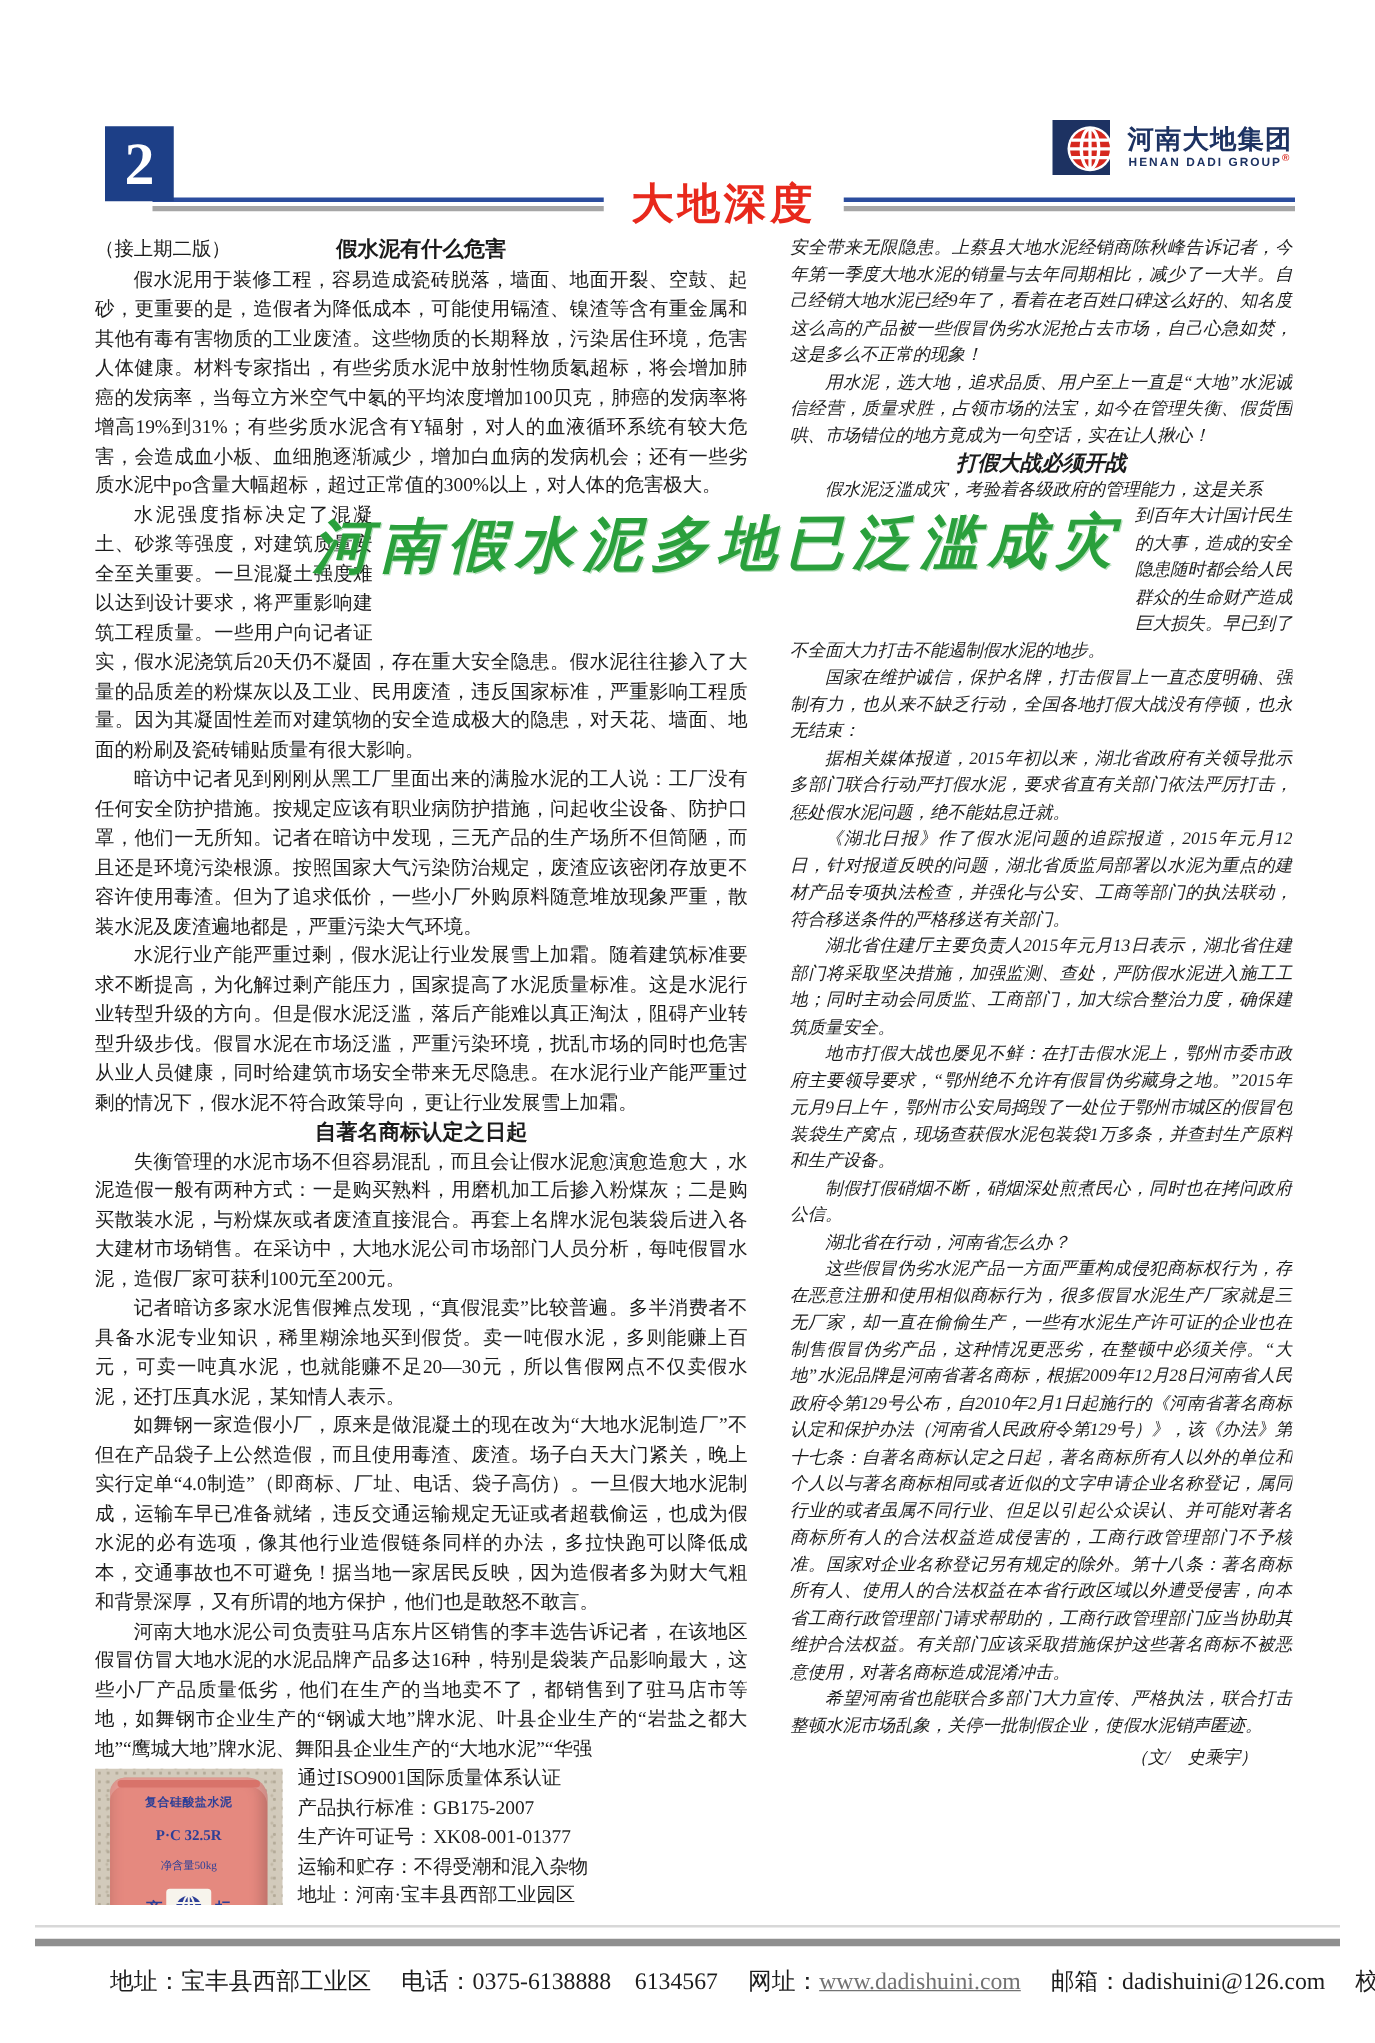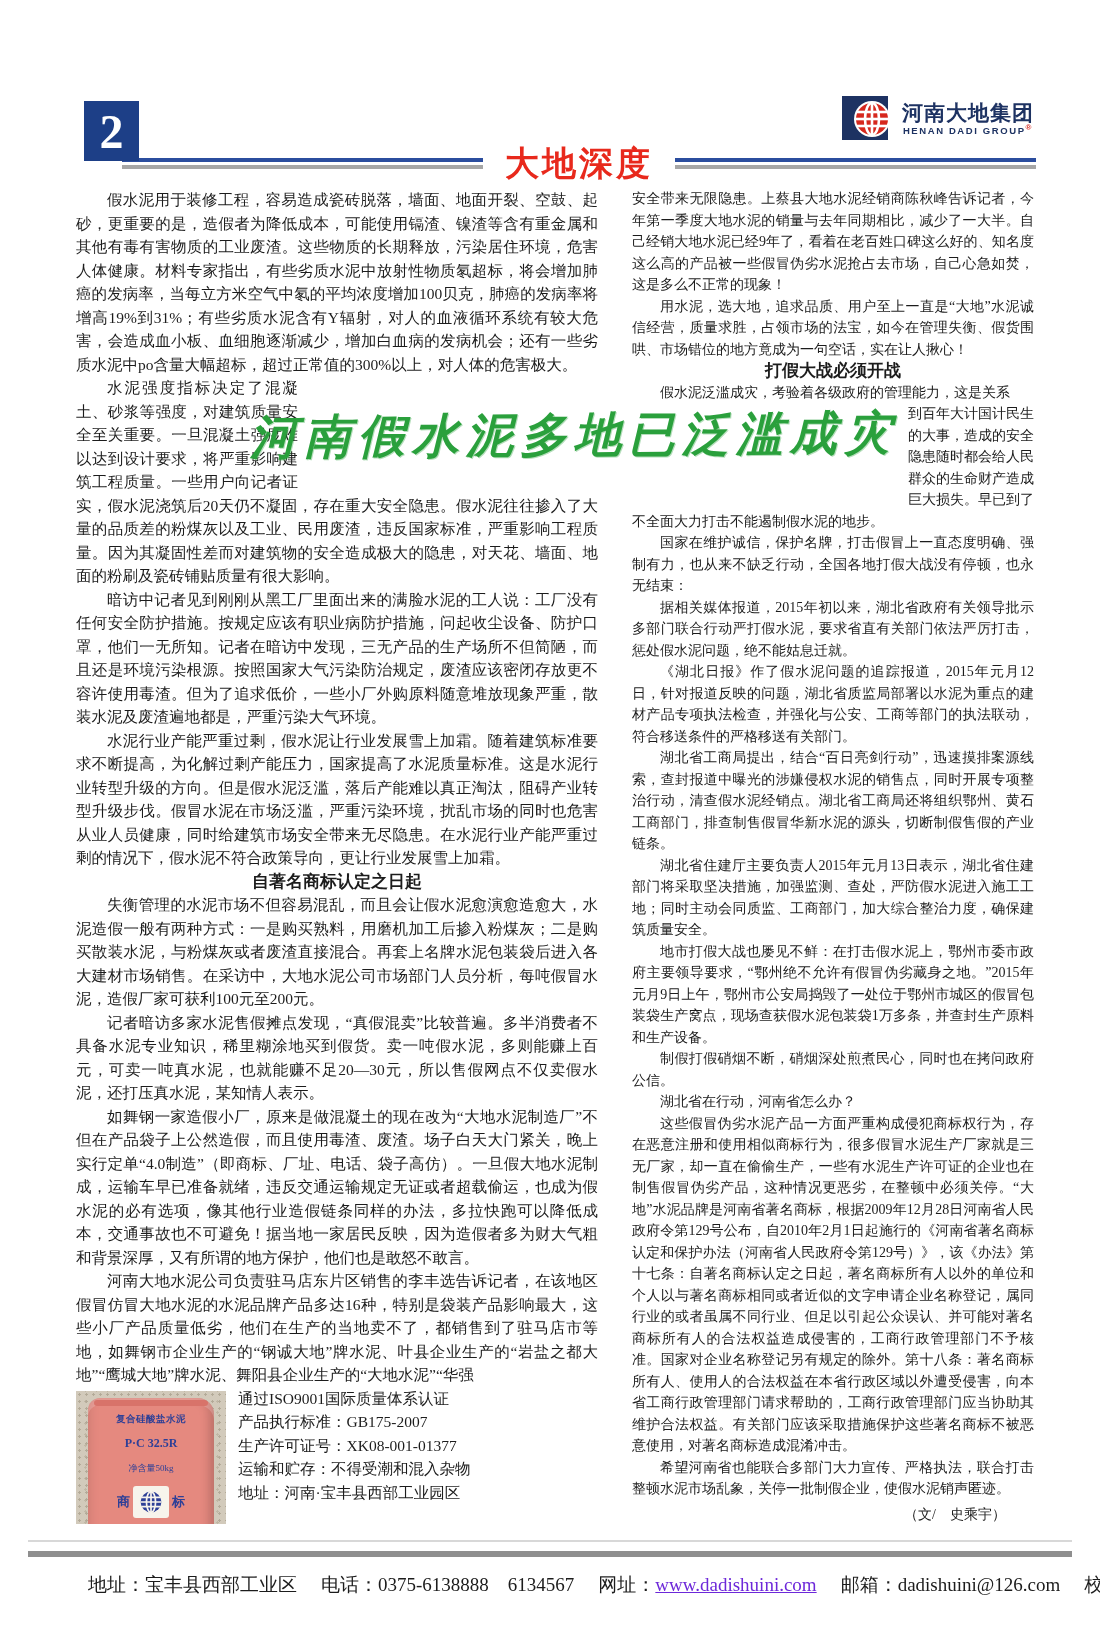--- a/index.html
+++ b/index.html
@@ -22,21 +22,21 @@
   .logo-globe { position:absolute; left:10px; top:3px; }
   .logo-text { display:flex; flex-direction:column; line-height:1.05;text-align:center; }
   .logo-cn { font-family:"Liberation Sans",sans-serif; font-weight:bold; font-size:21px; color:#1d3262; letter-spacing:1px; }
   .logo-en { font-family:"Liberation Sans",sans-serif; font-weight:bold; font-size:9.5px; color:#1d3262; letter-spacing:1.6px; }
   .logo-reg { color:#d6281e; font-size:8px; vertical-align:super; }
 
   
   .content { position:absolute; left:76px; top:188px; width:958px; height:1336px; }
   .col { position:absolute; top:0; height:100%; overflow:hidden; text-align:justify; }
   .col-left  { left:0; width:522px; font-size:15.5px; line-height:23.5px; }
-  .col-right { right:0; width:402px; font-size:14px;  line-height:21.5px; }
+  .col-right { right:0; width:402px; font-size:14px;  line-height:21.5px;font-style:italic; }
   .col p { text-indent:2em; }
   p.noindent { text-indent:0; }
   .lede-row { position:relative; text-align:center; text-indent:0; }
   .cont-note { position:absolute; left:0; top:0; }
   .col-head { display:inline; font-family:"Liberation Sans",sans-serif; font-weight:bold; font-size:17px; }
   .col-head-block { text-align:center; text-indent:0; font-family:"Liberation Sans",sans-serif; font-weight:bold; font-size:17px; }
   .byline { text-align:right; text-indent:0; padding-right:28px; margin-top:4px; }
 
   .cutout-r { float:right; width:300px; height:106px; }
   .cutout-l { float:left;  width:276px; height:88px; }
@@ -64,21 +64,21 @@
   .bag-brandrow { display:flex; align-items:center; justify-content:center; gap:3px; margin-top:6px; }
   .bag-markchar { font-size:13px; font-weight:bold; }
   .bag-logobox { width:36px; height:32px; background:#f7f4ec; border-radius:3px;
                  display:flex; align-items:center; justify-content:center; }
   .bag-lines { margin-top:7px; font-size:7px; line-height:10.5px; color:#44438f; text-align:left; padding-left:7px; }
 
   
   .rule-thin  { position:absolute; left:28px; right:28px; top:1540px; height:2px; background:#d8d8d8; }
   .rule-thick { position:absolute; left:28px; right:28px; top:1551px; height:6px; background:#8f8f8f; }
   .footer-line { position:absolute; left:88px; right:56px; top:1572px; font-size:19px; display:flex; gap:24px; white-space:nowrap; }
-  .footer-line a { color:#6d28d9; }
+  .footer-line a { color:#737373; }
 </style>
 </head>
 <body>
 
 <div class="page">
 
   <div class="pagenum">2</div>
   <div class="rule-row">
     <div class="rule"></div>
     <div class="section-title">大地深度</div>
@@ -103,20 +103,24 @@
       <span class="logo-cn">河南大地集团</span>
       <span class="logo-en"><span>HENAN DADI GROUP</span><span class="logo-reg">®</span></span>
     </div>
   </div>
 
   <div class="overlay-title">河南假水泥多地已泛滥成灾</div>
 
   <div class="content">
 
     <div class="col col-left">
+      <div class="lede-row">
+        <span class="cont-note">（接上期二版）</span>
+        <span class="col-head">假水泥有什么危害</span>
+      </div>
       <p>假水泥用于装修工程，容易造成瓷砖脱落，墙面、地面开裂、空鼓、起砂，更重要的是，造假者为降低成本，可能使用镉渣、镍渣等含有重金属和其他有毒有害物质的工业废渣。这些物质的长期释放，污染居住环境，危害人体健康。材料专家指出，有些劣质水泥中放射性物质氡超标，将会增加肺癌的发病率，当每立方米空气中氡的平均浓度增加100贝克，肺癌的发病率将增高19%到31%；有些劣质水泥含有Y辐射，对人的血液循环系统有较大危害，会造成血小板、血细胞逐渐减少，增加白血病的发病机会；还有一些劣质水泥中po含量大幅超标，超过正常值的300%以上，对人体的危害极大。</p>
       <p><span class="cutout-r"></span><span>水泥强度指标决定了混凝土、砂浆等强度，对建筑质量安全至关重要。一旦混凝土强度难以达到设计要求，将严重影响建筑工程质量。一些用户向记者证实，假水泥浇筑后20天仍不凝固，存在重大安全隐患。假水泥往往掺入了大量的品质差的粉煤灰以及工业、民用废渣，违反国家标准，严重影响工程质量。因为其凝固性差而对建筑物的安全造成极大的隐患，对天花、墙面、地面的粉刷及瓷砖铺贴质量有很大影响。</span></p>
       <p>暗访中记者见到刚刚从黑工厂里面出来的满脸水泥的工人说：工厂没有任何安全防护措施。按规定应该有职业病防护措施，问起收尘设备、防护口罩，他们一无所知。记者在暗访中发现，三无产品的生产场所不但简陋，而且还是环境污染根源。按照国家大气污染防治规定，废渣应该密闭存放更不容许使用毒渣。但为了追求低价，一些小厂外购原料随意堆放现象严重，散装水泥及废渣遍地都是，严重污染大气环境。</p>
       <p>水泥行业产能严重过剩，假水泥让行业发展雪上加霜。随着建筑标准要求不断提高，为化解过剩产能压力，国家提高了水泥质量标准。这是水泥行业转型升级的方向。但是假水泥泛滥，落后产能难以真正淘汰，阻碍产业转型升级步伐。假冒水泥在市场泛滥，严重污染环境，扰乱市场的同时也危害从业人员健康，同时给建筑市场安全带来无尽隐患。在水泥行业产能严重过剩的情况下，假水泥不符合政策导向，更让行业发展雪上加霜。</p>
       <div class="col-head-block">自著名商标认定之日起</div>
       <p>失衡管理的水泥市场不但容易混乱，而且会让假水泥愈演愈造愈大，水泥造假一般有两种方式：一是购买熟料，用磨机加工后掺入粉煤灰；二是购买散装水泥，与粉煤灰或者废渣直接混合。再套上名牌水泥包装袋后进入各大建材市场销售。在采访中，大地水泥公司市场部门人员分析，每吨假冒水泥，造假厂家可获利100元至200元。</p>
       <p>记者暗访多家水泥售假摊点发现，“真假混卖”比较普遍。多半消费者不具备水泥专业知识，稀里糊涂地买到假货。卖一吨假水泥，多则能赚上百元，可卖一吨真水泥，也就能赚不足20—30元，所以售假网点不仅卖假水泥，还打压真水泥，某知情人表示。</p>
       <p>如舞钢一家造假小厂，原来是做混凝土的现在改为“大地水泥制造厂”不但在产品袋子上公然造假，而且使用毒渣、废渣。场子白天大门紧关，晚上实行定单“4.0制造”（即商标、厂址、电话、袋子高仿）。一旦假大地水泥制成，运输车早已准备就绪，违反交通运输规定无证或者超载偷运，也成为假水泥的必有选项，像其他行业造假链条同样的办法，多拉快跑可以降低成本，交通事故也不可避免！据当地一家居民反映，因为造假者多为财大气粗和背景深厚，又有所谓的地方保护，他们也是敢怒不敢言。</p>
       <p>河南大地水泥公司负责驻马店东片区销售的李丰选告诉记者，在该地区假冒仿冒大地水泥的水泥品牌产品多达16种，特别是袋装产品影响最大，这些小厂产品质量低劣，他们在生产的当地卖不了，都销售到了驻马店市等地，如舞钢市企业生产的“钢诚大地”牌水泥、叶县企业生产的“岩盐之都大地”“鹰城大地”牌水泥、舞阳县企业生产的“大地水泥”“华强</p>
       <p class="noindent">
@@ -159,21 +163,20 @@
 
     <div class="col col-right">
       <p class="noindent">安全带来无限隐患。上蔡县大地水泥经销商陈秋峰告诉记者，今年第一季度大地水泥的销量与去年同期相比，减少了一大半。自己经销大地水泥已经9年了，看着在老百姓口碑这么好的、知名度这么高的产品被一些假冒伪劣水泥抢占去市场，自己心急如焚，这是多么不正常的现象！</p>
       <p>用水泥，选大地，追求品质、用户至上一直是“大地”水泥诚信经营，质量求胜，占领市场的法宝，如今在管理失衡、假货围哄、市场错位的地方竟成为一句空话，实在让人揪心！</p>
       <div class="col-head-block">打假大战必须开战</div>
       <p>假水泥泛滥成灾，考验着各级政府的管理能力，这是关系</p>
       <p class="noindent"><span class="cutout-l"></span><span>到百年大计国计民生的大事，造成的安全隐患随时都会给人民群众的生命财产造成巨大损失。早已到了不全面大力打击不能遏制假水泥的地步。</span></p>
       <p>国家在维护诚信，保护名牌，打击假冒上一直态度明确、强制有力，也从来不缺乏行动，全国各地打假大战没有停顿，也永无结束：</p>
       <p>据相关媒体报道，2015年初以来，湖北省政府有关领导批示多部门联合行动严打假水泥，要求省直有关部门依法严厉打击，惩处假水泥问题，绝不能姑息迁就。</p>
       <p>《湖北日报》作了假水泥问题的追踪报道，2015年元月12日，针对报道反映的问题，湖北省质监局部署以水泥为重点的建材产品专项执法检查，并强化与公安、工商等部门的执法联动，符合移送条件的严格移送有关部门。</p>
-      <p>湖北省工商局提出，结合“百日亮剑行动”，迅速摸排案源线索，查封报道中曝光的涉嫌侵权水泥的销售点，同时开展专项整治行动，清查假水泥经销点。湖北省工商局还将组织鄂州、黄石工商部门，排查制售假冒华新水泥的源头，切断制假售假的产业链条。</p>
       <p>湖北省住建厅主要负责人2015年元月13日表示，湖北省住建部门将采取坚决措施，加强监测、查处，严防假水泥进入施工工地；同时主动会同质监、工商部门，加大综合整治力度，确保建筑质量安全。</p>
       <p>地市打假大战也屡见不鲜：在打击假水泥上，鄂州市委市政府主要领导要求，“鄂州绝不允许有假冒伪劣藏身之地。”2015年元月9日上午，鄂州市公安局捣毁了一处位于鄂州市城区的假冒包装袋生产窝点，现场查获假水泥包装袋1万多条，并查封生产原料和生产设备。</p>
       <p>制假打假硝烟不断，硝烟深处煎煮民心，同时也在拷问政府公信。</p>
       <p>湖北省在行动，河南省怎么办？</p>
       <p>这些假冒伪劣水泥产品一方面严重构成侵犯商标权行为，存在恶意注册和使用相似商标行为，很多假冒水泥生产厂家就是三无厂家，却一直在偷偷生产，一些有水泥生产许可证的企业也在制售假冒伪劣产品，这种情况更恶劣，在整顿中必须关停。“大地”水泥品牌是河南省著名商标，根据2009年12月28日河南省人民政府令第129号公布，自2010年2月1日起施行的《河南省著名商标认定和保护办法（河南省人民政府令第129号）》，该《办法》第十七条：自著名商标认定之日起，著名商标所有人以外的单位和个人以与著名商标相同或者近似的文字申请企业名称登记，属同行业的或者虽属不同行业、但足以引起公众误认、并可能对著名商标所有人的合法权益造成侵害的，工商行政管理部门不予核准。国家对企业名称登记另有规定的除外。第十八条：著名商标所有人、使用人的合法权益在本省行政区域以外遭受侵害，向本省工商行政管理部门请求帮助的，工商行政管理部门应当协助其维护合法权益。有关部门应该采取措施保护这些著名商标不被恶意使用，对著名商标造成混淆冲击。</p>
       <p>希望河南省也能联合多部门大力宣传、严格执法，联合打击整顿水泥市场乱象，关停一批制假企业，使假水泥销声匿迹。</p>
       <p class="byline">（文/　史乘宇）</p>
     </div>
   </div>
 

